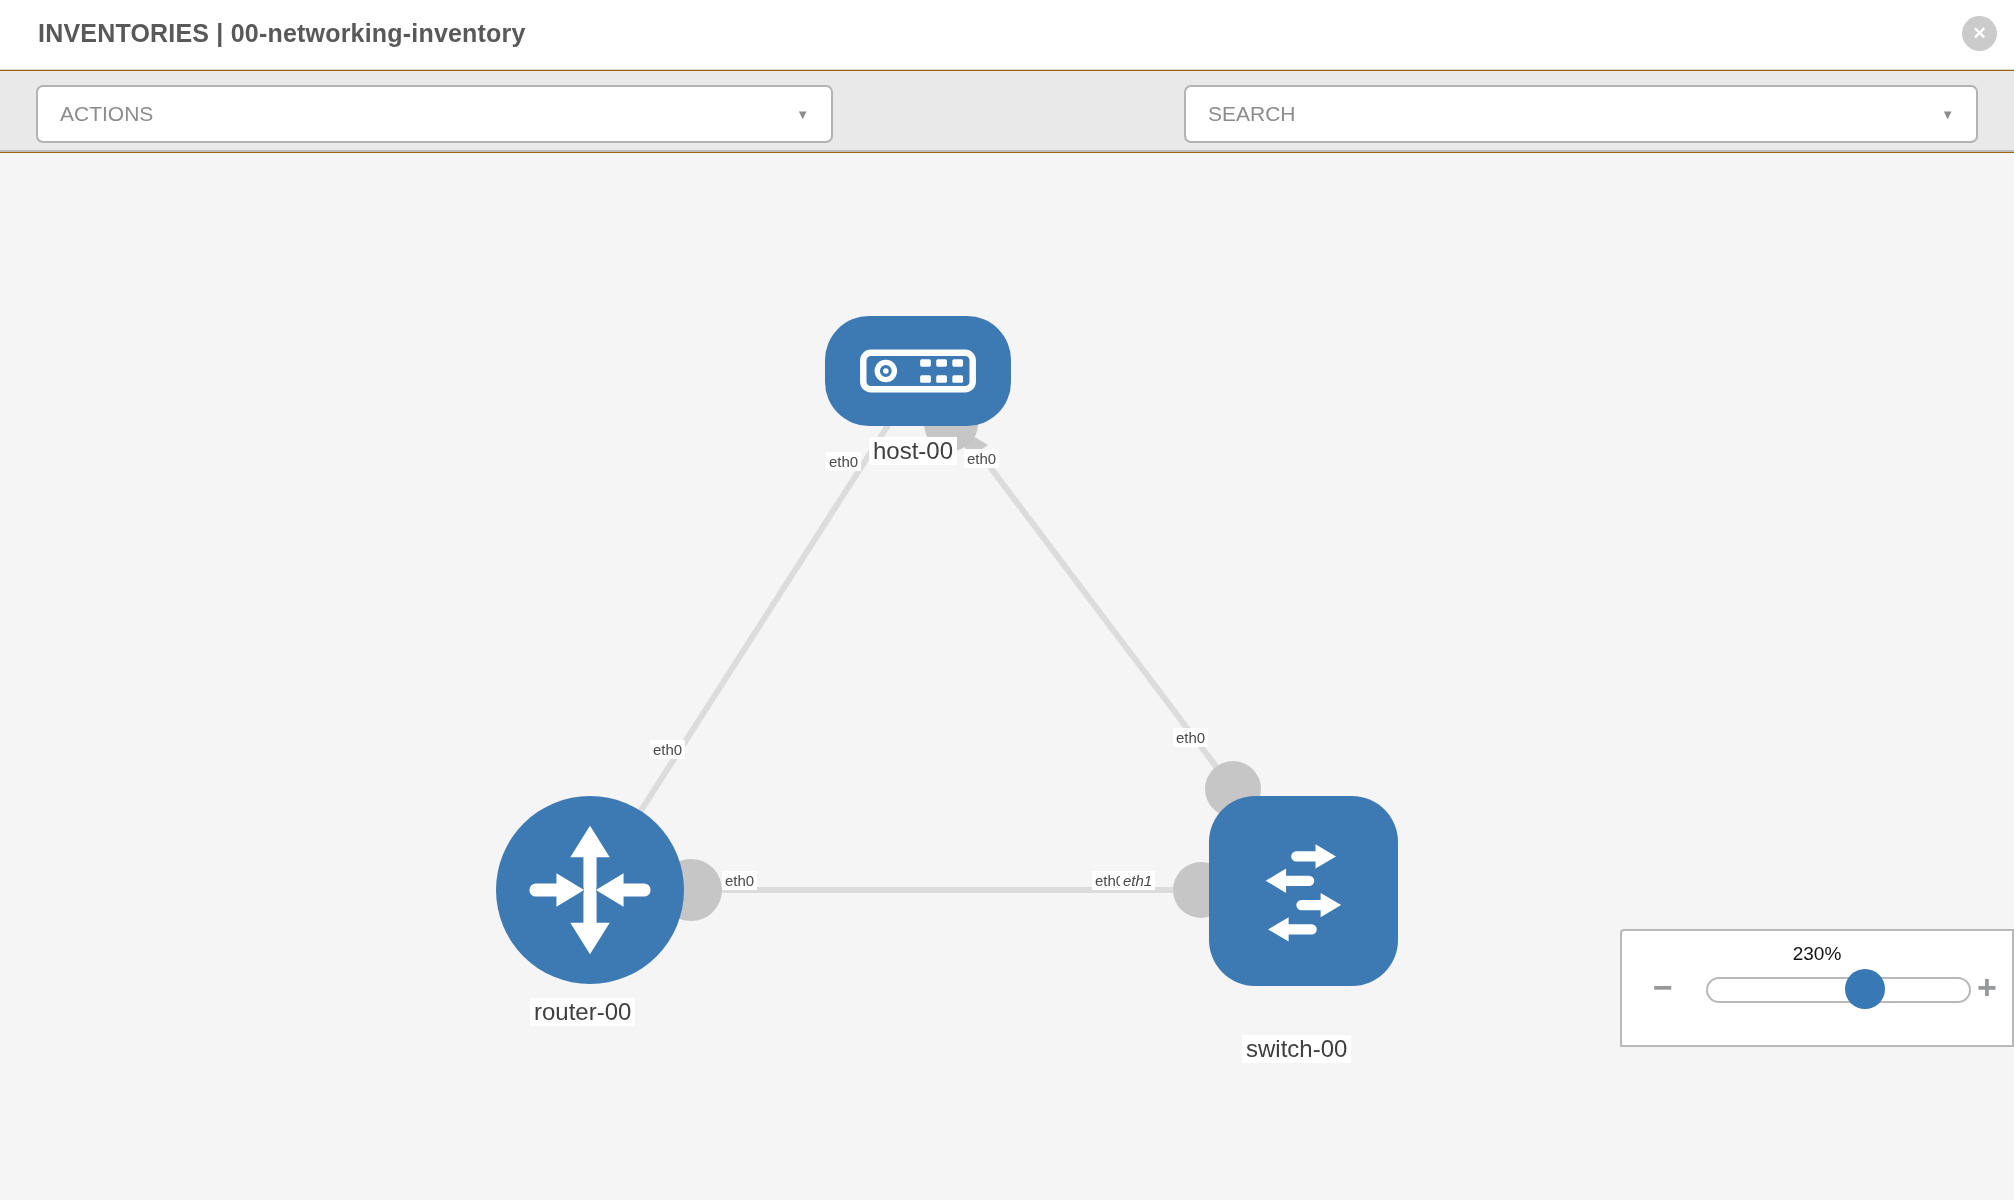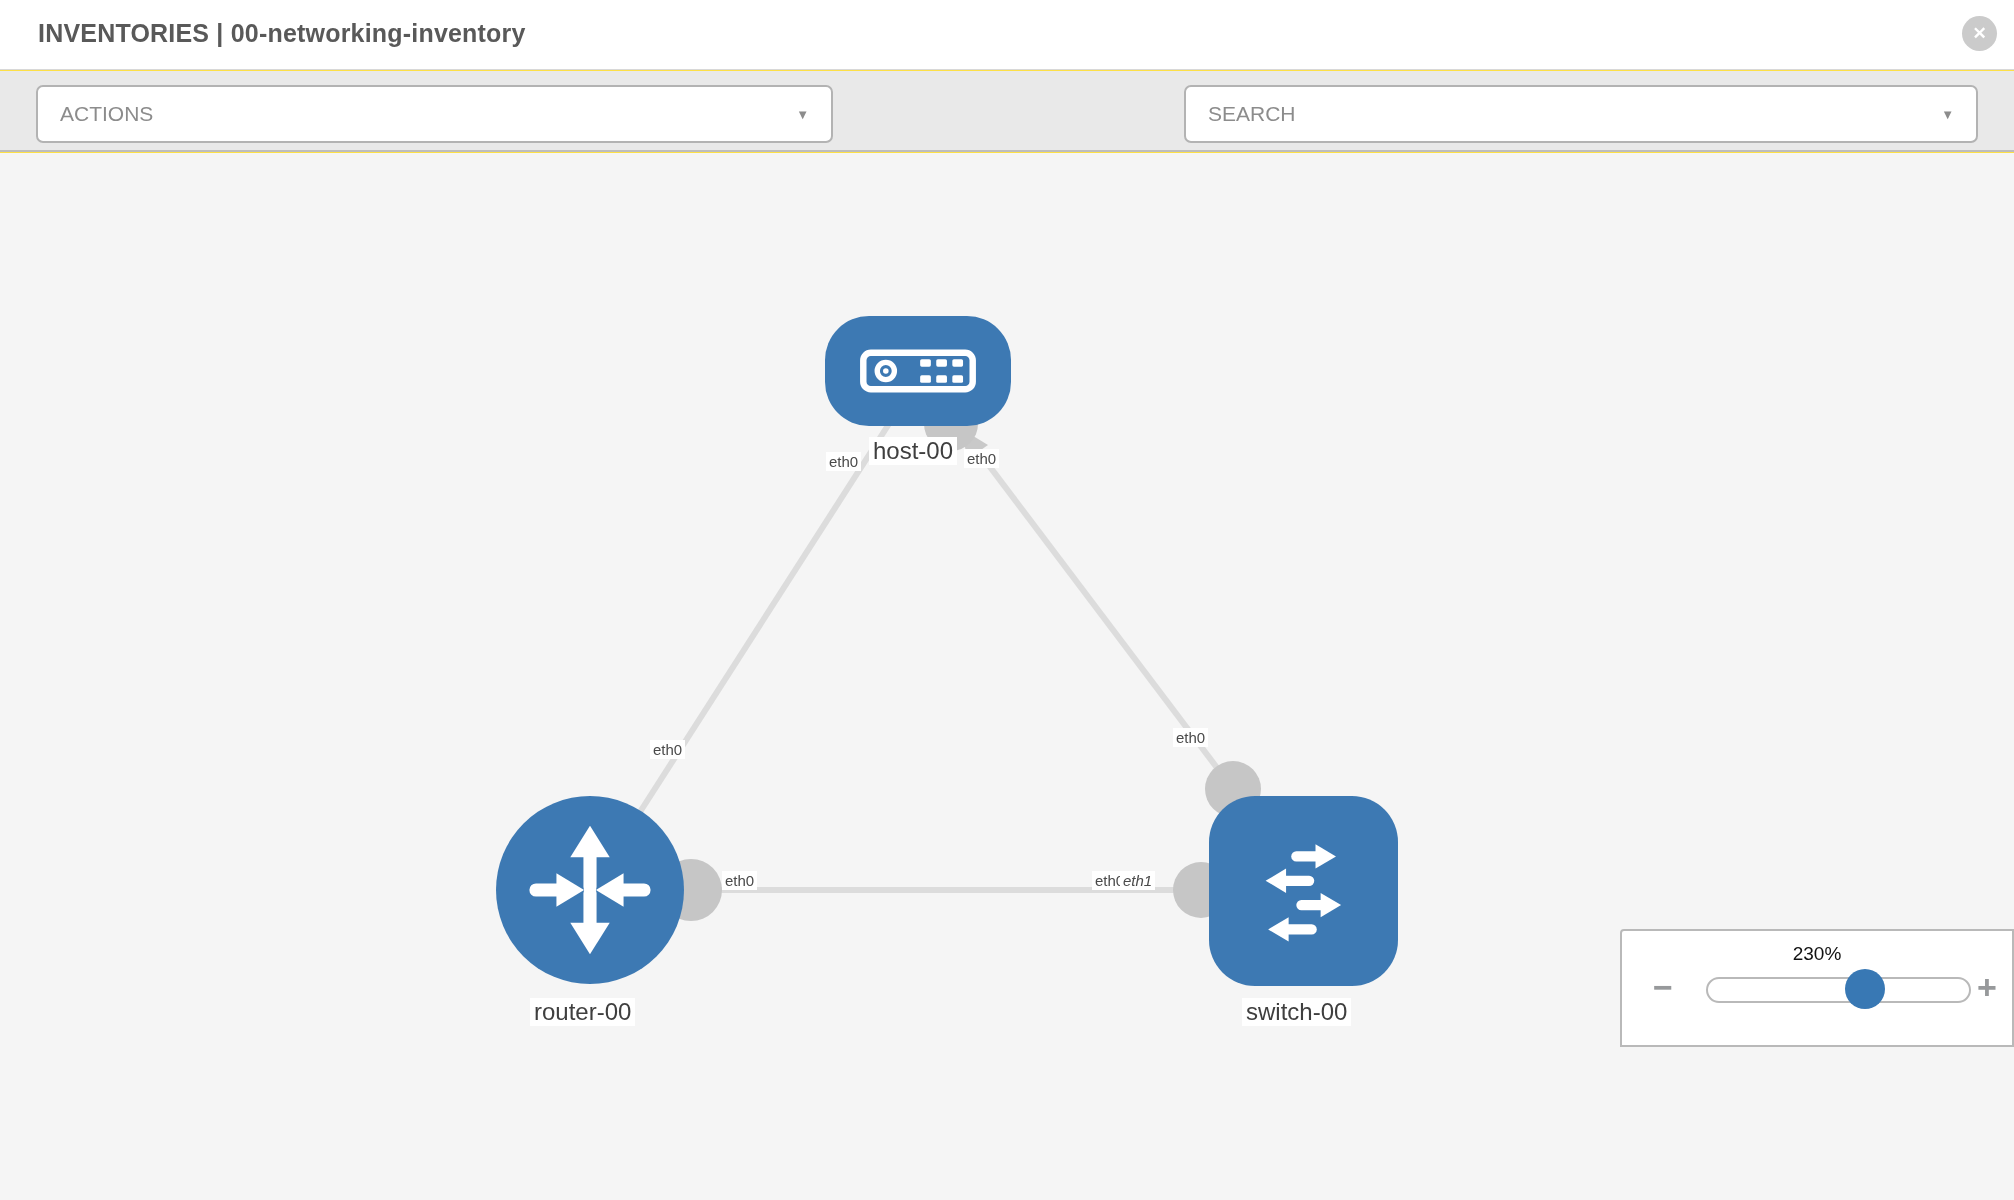--- a/index.html
+++ b/index.html
@@ -1,18 +1,18 @@
 <!DOCTYPE html>
 <html><head>
 <meta charset="utf-8">
 <style>
   * { margin:0; padding:0; box-sizing:border-box; }
   html,body { width:2014px; height:1200px; }
   body { font-family:"Liberation Sans", sans-serif; background:#f5f5f5; }
-  .screen { position:relative; width:2014px; height:1200px; overflow:hidden; background:#fde047; }
+  .screen { position:relative; width:2014px; height:1200px; overflow:hidden; background:#a16207; }
 
   
   .hdr { position:absolute; left:0; top:0; width:100%; height:70px; background:#ffffff; border-bottom:1px solid #d8d8d8; }
   .hdr .title { position:absolute; left:38px; top:19px; font-size:25px; font-weight:700; color:#595959; letter-spacing:0.2px; }
   .hdr .close-btn { position:absolute; right:17px; top:16px; width:35px; height:35px; border-radius:50%; background:#cbcbcb; color:#ffffff; font-size:17px; font-weight:700; display:flex; align-items:center; justify-content:center; cursor:pointer; }
 
   
   .tb { position:absolute; left:0; top:71px; width:100%; height:81px; background:#e9e9e9; border-bottom:2px solid #bdbdbd; }
   .dd { position:absolute; top:14px; height:58px; background:#ffffff; border:2px solid #b3b3b3; border-radius:7px; display:flex; align-items:center; padding:0 22px; font-size:21px; color:#8c8c8c; }
   .dd .caret { margin-left:auto; font-size:13px; color:#8c8c8c; }
@@ -135,21 +135,21 @@
           <line x1="48" y1="61" x2="65" y2="61"></line>
           <polygon points="79,61 63,51.5 63,70.5" stroke="none"></polygon>
           <line x1="36" y1="80" x2="56" y2="80"></line>
           <polygon points="22,80 38,70.5 38,89.5" stroke="none"></polygon>
         </g>
       </svg>
     </div>
 
     <div class="nlabel" style="left:869px; top:284px;text-align:center;">host-00</div>
     <div class="nlabel" style="left:530px; top:845px;text-align:right;">router-00</div>
-    <div class="nlabel" style="left:1242px; top:845px;text-align:right;">switch-00</div>
+    <div class="nlabel" style="left:1242px; top:882px;text-align:right;">switch-00</div>
 
     <div class="plabel" style="left:826px; top:299px;">eth0</div>
     <div class="plabel" style="left:964px; top:296px;">eth0</div>
     <div class="plabel" style="left:650px; top:587px;">eth0</div>
     <div class="plabel" style="left:1173px; top:575px;">eth0</div>
     <div class="plabel" style="left:722px; top:718px;">eth0</div>
     <div class="plabel" style="left:1092px; top:718px;">eth0</div>
     <div class="plabel over" style="left:1120px; top:718px;font-style:italic;">eth1</div>
   </div>
 

